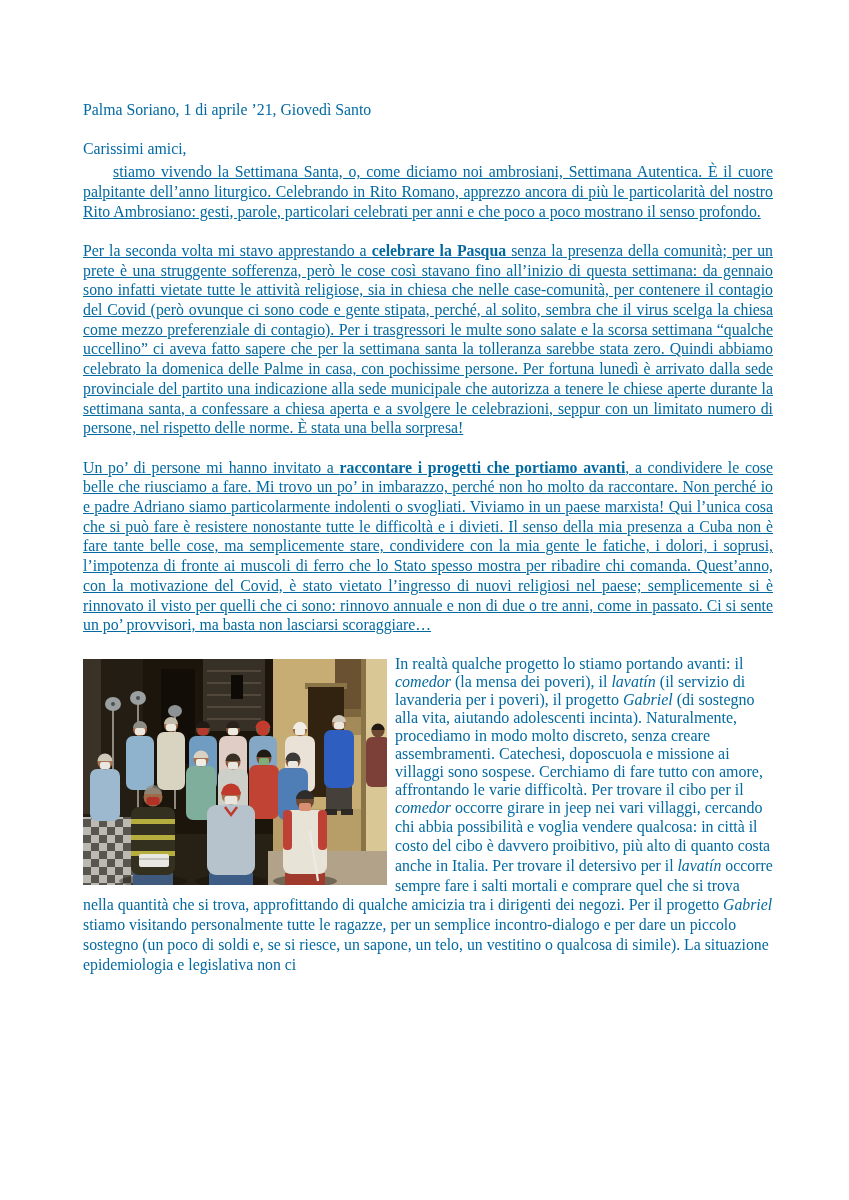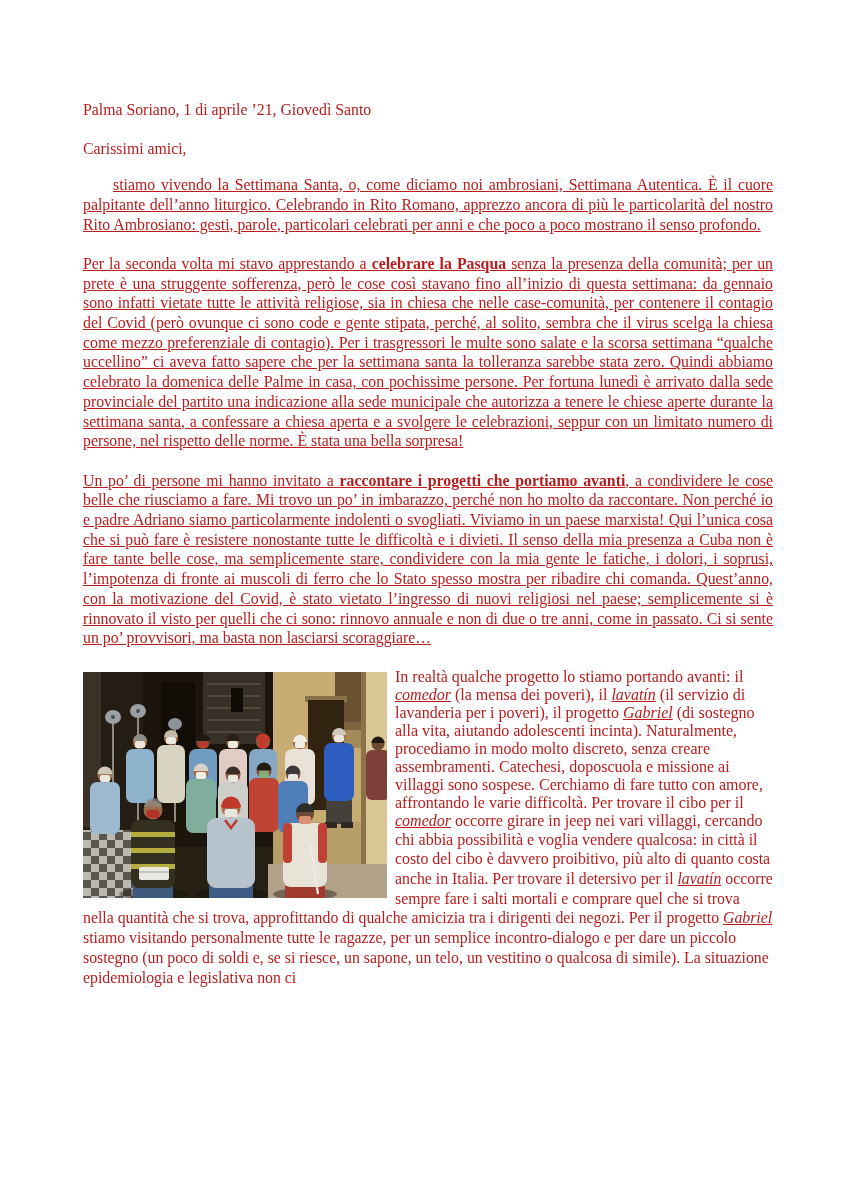--- a/index.html
+++ b/index.html
@@ -3,39 +3,39 @@
 <meta charset="utf-8">
 <style>
   html, body { margin: 0; padding: 0; background: #ffffff; }
   .page {
     position: relative;
     width: 849px;
     height: 1200px;
     background: #ffffff;
     overflow: hidden;
     font-family: "Liberation Serif", serif;
-    color: #b91c1c;
+    color: #0369a1;
   }
   .content {
     position: absolute;
     left: 83px;
     top: 100px;
     width: 690px;
   }
   .line, p.para {
     font-size: 15.8px;
     line-height: 19.7px;
     margin: 0;
   }
   p.para { text-align: justify; margin-bottom: 19.7px; text-decoration: underline; }
   .dateline { margin-bottom: 19.7px; }
-  .salutation { margin-bottom: 16px; }
+  .salutation { margin-bottom: 3px; }
   .p-intro { text-indent: 30px; margin-top: 0; }
   strong.b { font-weight: bold; }
-  em.i { font-style: italic; text-decoration: underline; }
+  em.i { font-style: italic; }
   
   p.p-photo {
     font-family: "DejaVu Serif", serif;
     font-size: 14.4px;
     line-height: 20.2px;
     text-align: justify;
     margin: 0;
   }
   .cont-run {
     font-family: "Liberation Serif", serif;

